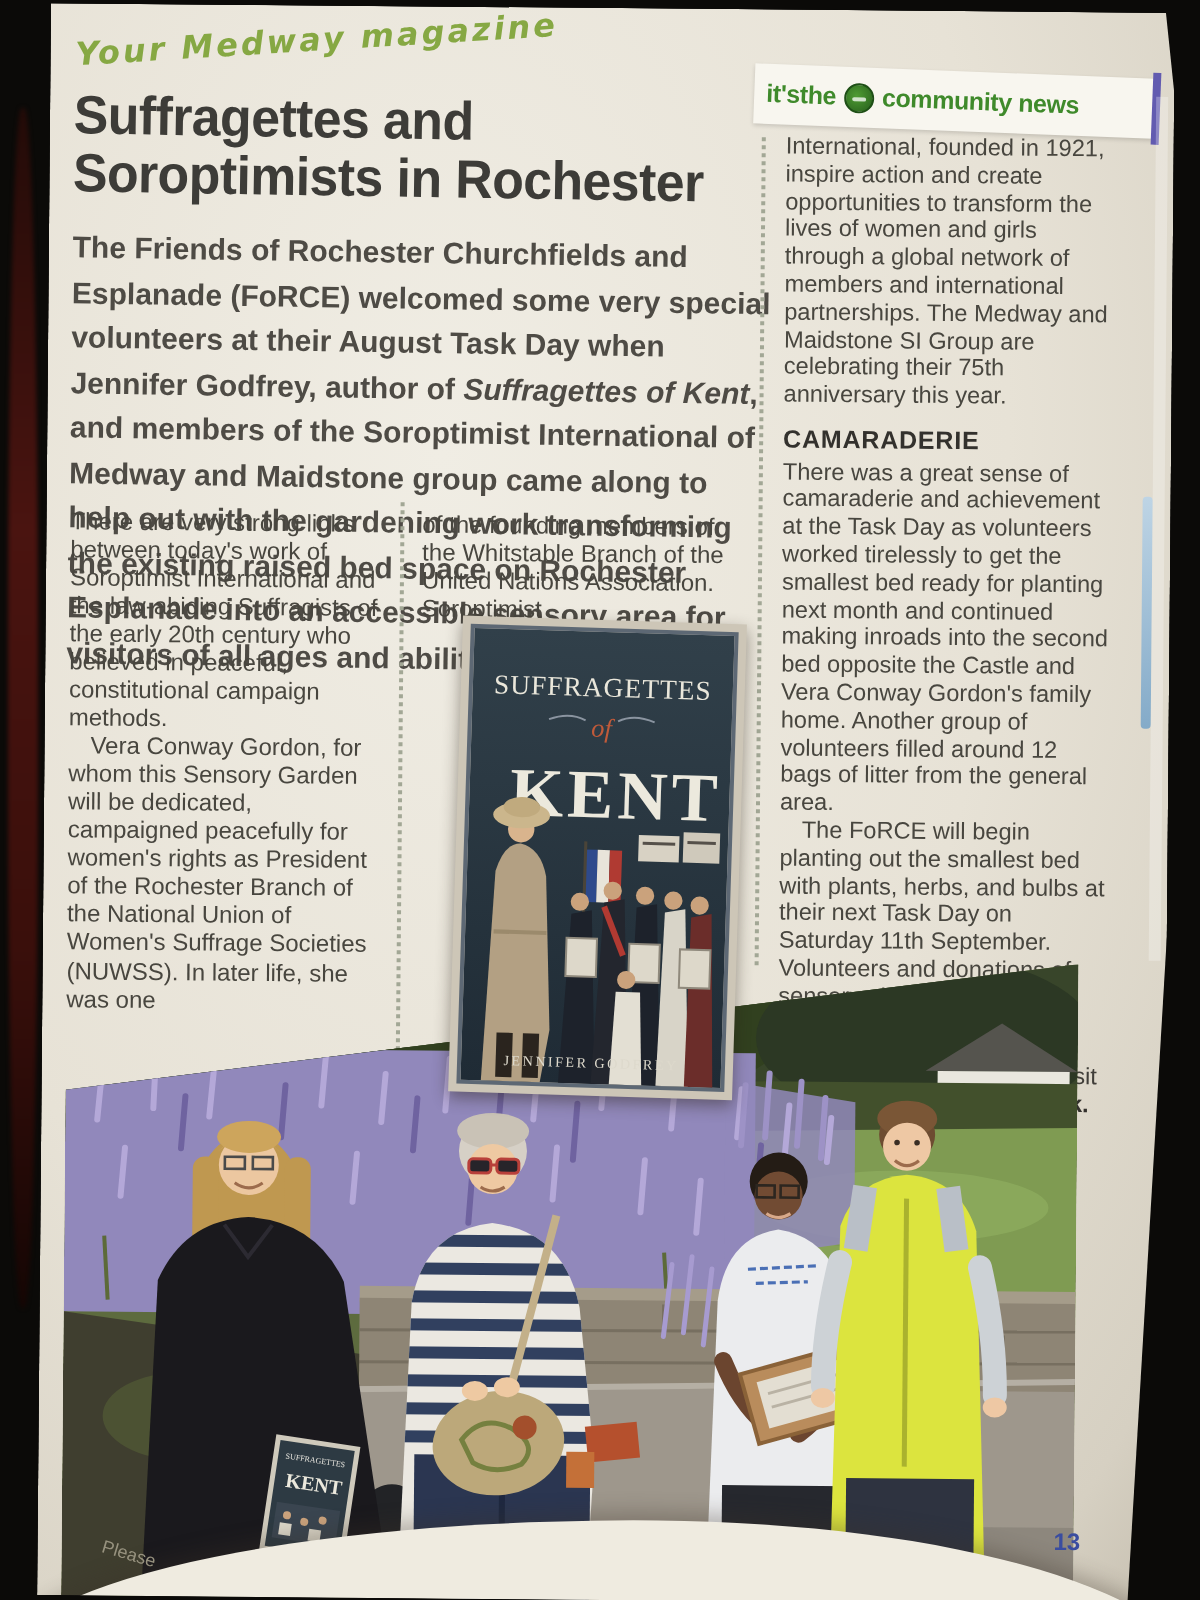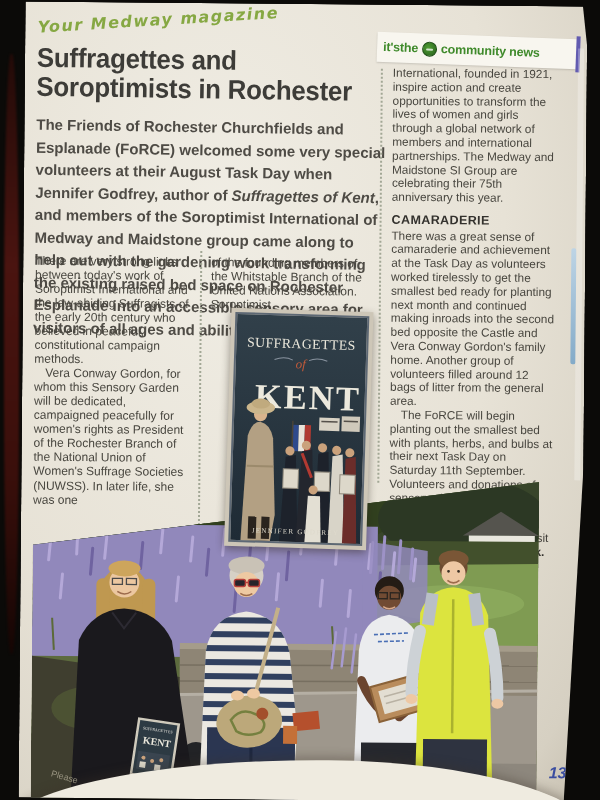--- a/index.html
+++ b/index.html
@@ -68,21 +68,21 @@
   .cover{width:100%;height:100%;border:2px solid #5d6874;box-sizing:border-box;
     background:linear-gradient(#31404a,#1f2b35);}
   
   .photo{left:12px;top:476px;width:506px;height:320px;z-index:2;
     clip-path:polygon(0 21%, 100% 0, 100% 100%, 0 100%);}
   .photo svg{display:block;}
   
   .curl{left:-20px;width:600px;bottom:-38px;height:78px;background:#efebe0;
     border-radius:55% 45% 0 0 / 100% 100% 0 0;z-index:4;
     box-shadow:0 -4px 10px rgba(60,50,40,.3);}
-  .pagenum{left:530px;top:758px;font-size:16px;font-weight:bold;color:#3a4da0;z-index:6;font-style:italic;}
+  .pagenum{left:508px;top:758px;font-size:12px;font-weight:bold;color:#3a4da0;z-index:6;}
   .please{left:32px;top:770px;font-size:9px;color:#97927f;transform:rotate(16deg);z-index:6;}
   
   .edge-blue{left:548px;top:242px;width:5px;height:116px;border-radius:2px;
     background:linear-gradient(#bcd4e6,#7fa8c8);opacity:.95;}
   .edge-light{left:553px;top:42px;width:6px;height:432px;background:rgba(255,255,255,.28);}
 </style>
 </head>
 <body>
 
 <div class="abs spine-edge"></div>

